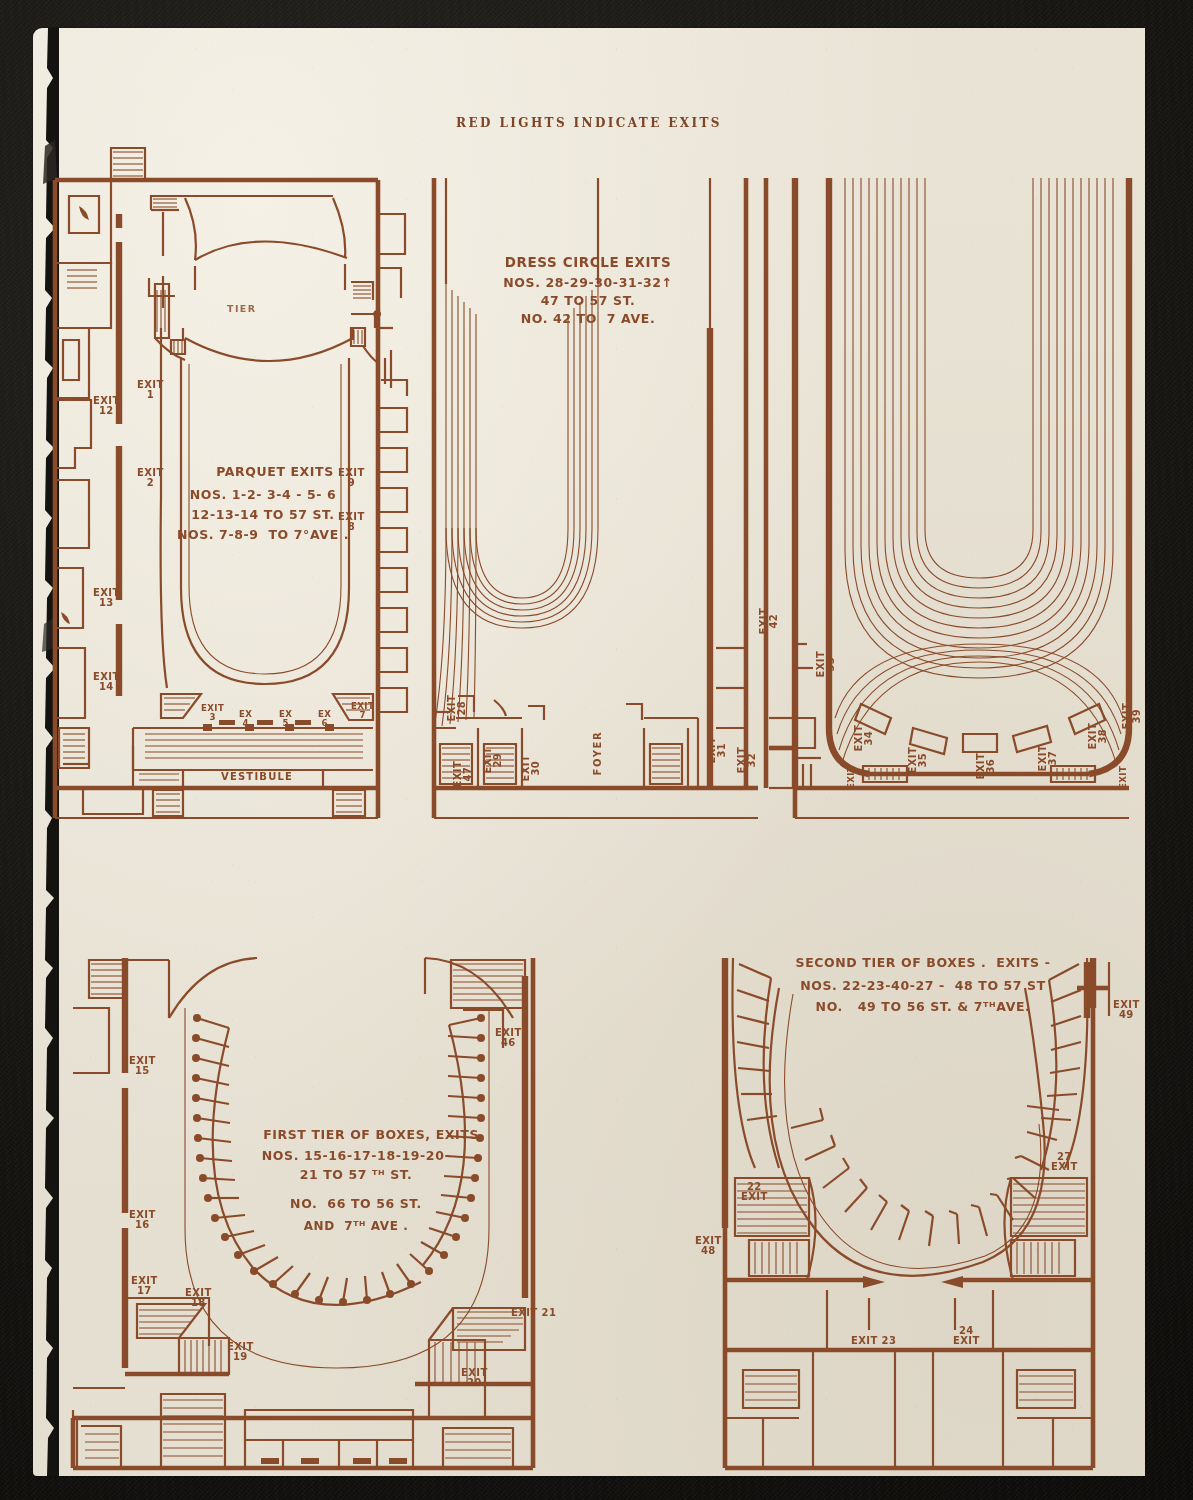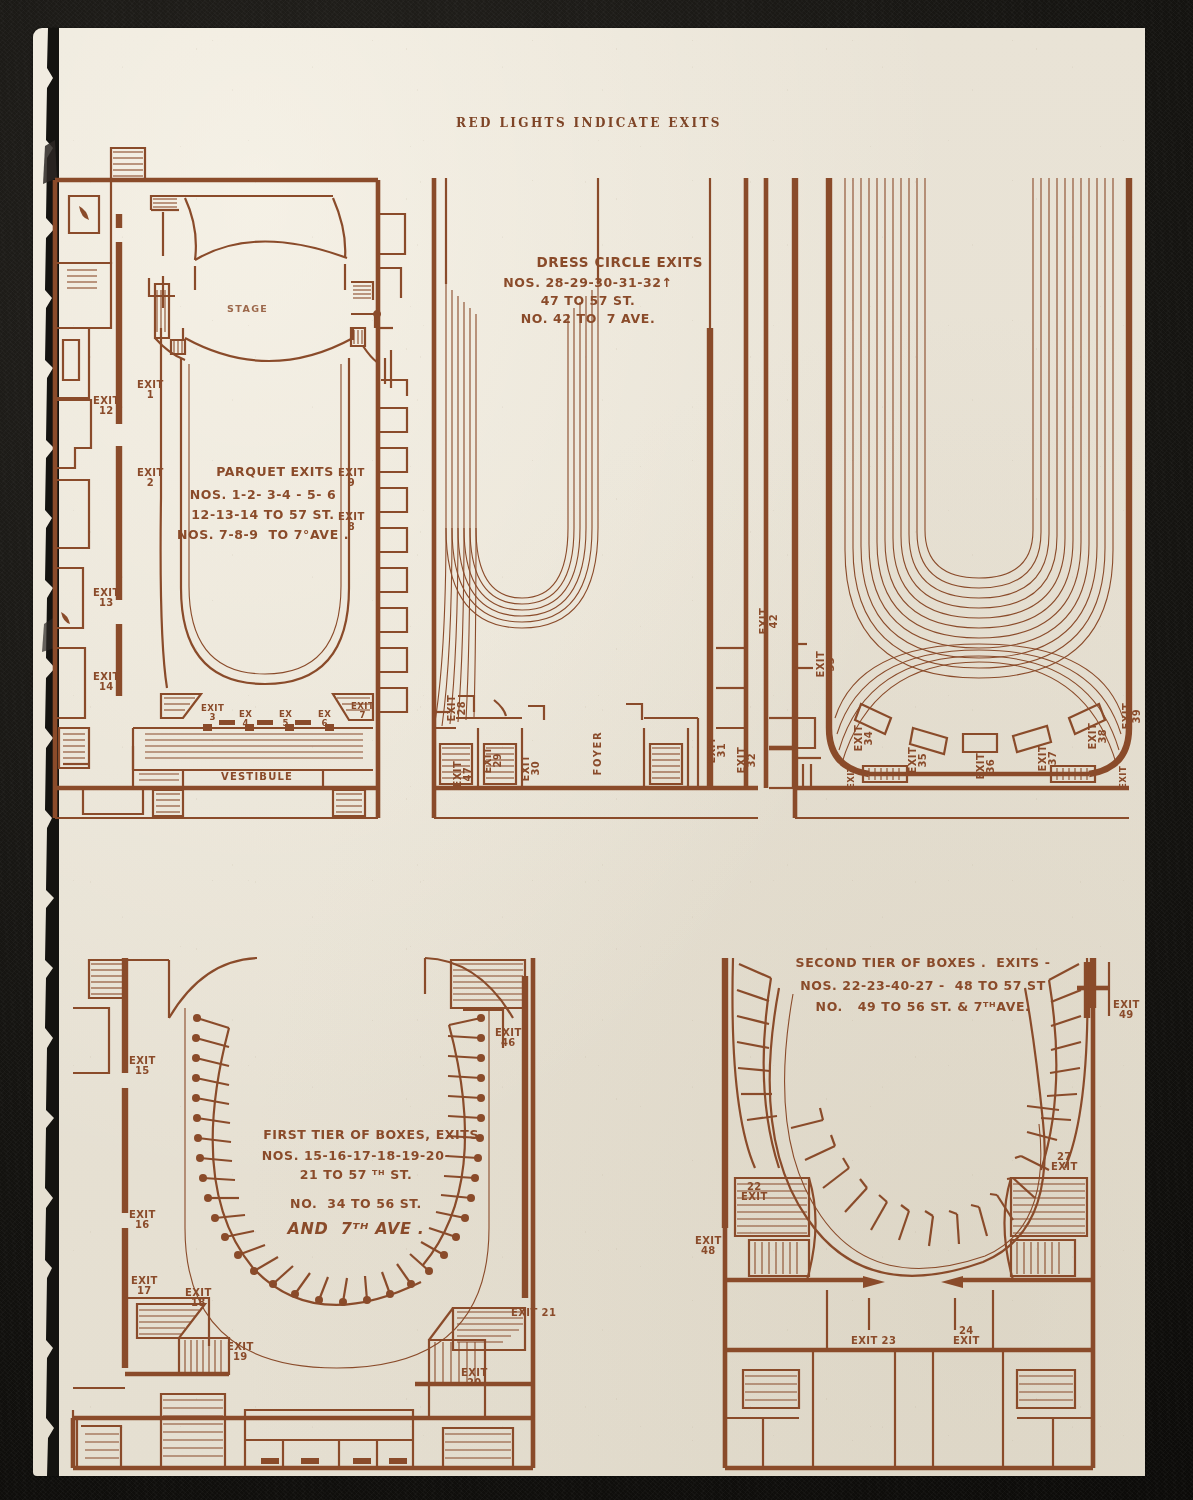--- a/index.html
+++ b/index.html
@@ -57,21 +57,21 @@
     font-weight:700;letter-spacing:.6px;white-space:pre;
     text-align:center;line-height:1.36;
   }
   .hdr{
     position:absolute;left:0;right:0;top:88px;text-align:center;
     color:#7e4426;font-family:"DejaVu Serif", serif;font-weight:700;
     font-size:12px;letter-spacing:2.4px;
   }
   .t1{font-size:13.5px;}
   .t2{font-size:12.5px;}
-  .t3{font-size:16px;font-style:italic;}
+  .t3{font-size:12px;}
 
   
   .tag{
     position:absolute;color:#8a4b2a;font-family:"DejaVu Sans", sans-serif;
     font-weight:700;font-size:10px;letter-spacing:.4px;line-height:1.02;
     text-align:center;white-space:pre;
   }
   .tag.sm{font-size:8.6px;}
   .tag.rot{ transform-origin:50% 50%; }
   .rotL{ transform:rotate(-90deg); }
@@ -311,21 +311,21 @@
 3</div>
    <div class="tag sm" style="left:206px;top:682px;">EX
 4</div>
    <div class="tag sm" style="left:246px;top:682px;">EX
 5</div>
    <div class="tag sm" style="left:285px;top:682px;">EX
 6</div>
    <div class="tag sm" style="left:318px;top:674px;">EXIT
 7</div>
 
-   <div class="tag" style="left:194px;top:276px;font-size:9.5px;letter-spacing:1.4px;opacity:.82;">STAGE</div>
+   <div class="tag" style="left:194px;top:276px;font-size:9.5px;letter-spacing:1.4px;opacity:.82;">TIER</div>
    <div class="tag" style="left:188px;top:744px;font-size:10px;letter-spacing:1.2px;">VESTIBULE</div>
 
    <div class="hand t2" style="left:132px;top:435px;width:220px;">PARQUET EXITS</div>
    <div class="hand t2" style="left:120px;top:458px;width:220px;">NOS. 1-2- 3-4 - 5- 6</div>
    <div class="hand t2" style="left:120px;top:478px;width:220px;">12-13-14 TO 57 ST.</div>
    <div class="hand t2" style="left:120px;top:498px;width:220px;text-align:center;">NOS. 7-8-9  TO 7°AVE .</div>
   </div>
 
   <div class="panel" style="left:365px;top:0;width:370px;height:800px;">
    <svg width="370" height="800" viewBox="0 0 370 800">
@@ -398,21 +398,21 @@
     <path class="ln w2" d="M246,690 L300,690"></path>
     <path class="ln w2" d="M228,676 L244,676 L244,692"></path>
     <path class="ln w2" d="M300,690 L300,760"></path>
     <path class="ln w4" d="M312,300 L312,760"></path>
     <path class="ln w2" d="M318,620 L348,620"></path>
     <path class="ln w2" d="M318,660 L348,660"></path>
     <path class="ln w2" d="M318,700 L348,700 L348,760"></path>
     <path class="ln w2" d="M312,300 L312,150"></path>
    </svg>
 
-   <div class="hand t1" style="left:75px;top:225px;width:230px;text-align:right;">DRESS CIRCLE EXITS</div>
+   <div class="hand t1" style="left:75px;top:225px;width:230px;">DRESS CIRCLE EXITS</div>
    <div class="hand t2" style="left:75px;top:246px;width:230px;">NOS. 28-29-30-31-32↑</div>
    <div class="hand t2" style="left:75px;top:264px;width:230px;">47 TO 57 ST.</div>
    <div class="hand t2" style="left:75px;top:282px;width:230px;">NO. 42 TO  7 AVE.</div>
 
    <div class="tag" style="left:178px;top:720px;letter-spacing:1.6px;transform:rotate(-90deg);transform-origin:50% 50%;">FOYER</div>
 
    <div class="tag rot rotL" style="left:36px;top:670px;width:46px;">EXIT
 28</div>
    <div class="tag rot rotL" style="left:42px;top:736px;width:46px;">EXIT
 47</div>
@@ -733,21 +733,21 @@
 19</div>
    <div class="tag" style="left:428px;top:470px;">EXIT
 20</div>
    <div class="tag" style="left:478px;top:410px;">EXIT 21</div>
    <div class="tag" style="left:462px;top:130px;">EXIT
 46</div>
 
    <div class="hand t2" style="left:200px;top:228px;width:246px;text-align:right;">FIRST TIER OF BOXES, EXITS</div>
    <div class="hand t2" style="left:200px;top:249px;width:246px;">NOS. 15-16-17-18-19-20-</div>
    <div class="hand t2" style="left:200px;top:268px;width:246px;">21 TO 57 ᵀᴴ ST.</div>
-   <div class="hand t2" style="left:200px;top:297px;width:246px;">NO.  34 TO 56 ST.</div>
+   <div class="hand t2" style="left:200px;top:297px;width:246px;">NO.  66 TO 56 ST.</div>
    <div class="hand t3" style="left:200px;top:320px;width:246px;">AND  7ᵀᴴ AVE .</div>
   </div>
 
   <div class="panel" style="left:630px;top:870px;width:480px;height:580px;">
    <svg width="480" height="580" viewBox="0 0 480 580">
     <path class="ln w4" d="M62,60 L62,330"></path>
     <path class="ln w3" d="M62,330 L62,570"></path>
     <path class="ln w4" d="M430,60 L430,110"></path>
     <path class="ln w3" d="M430,110 L430,570"></path>
     <path class="ln w3" d="M62,570 L430,570"></path>

